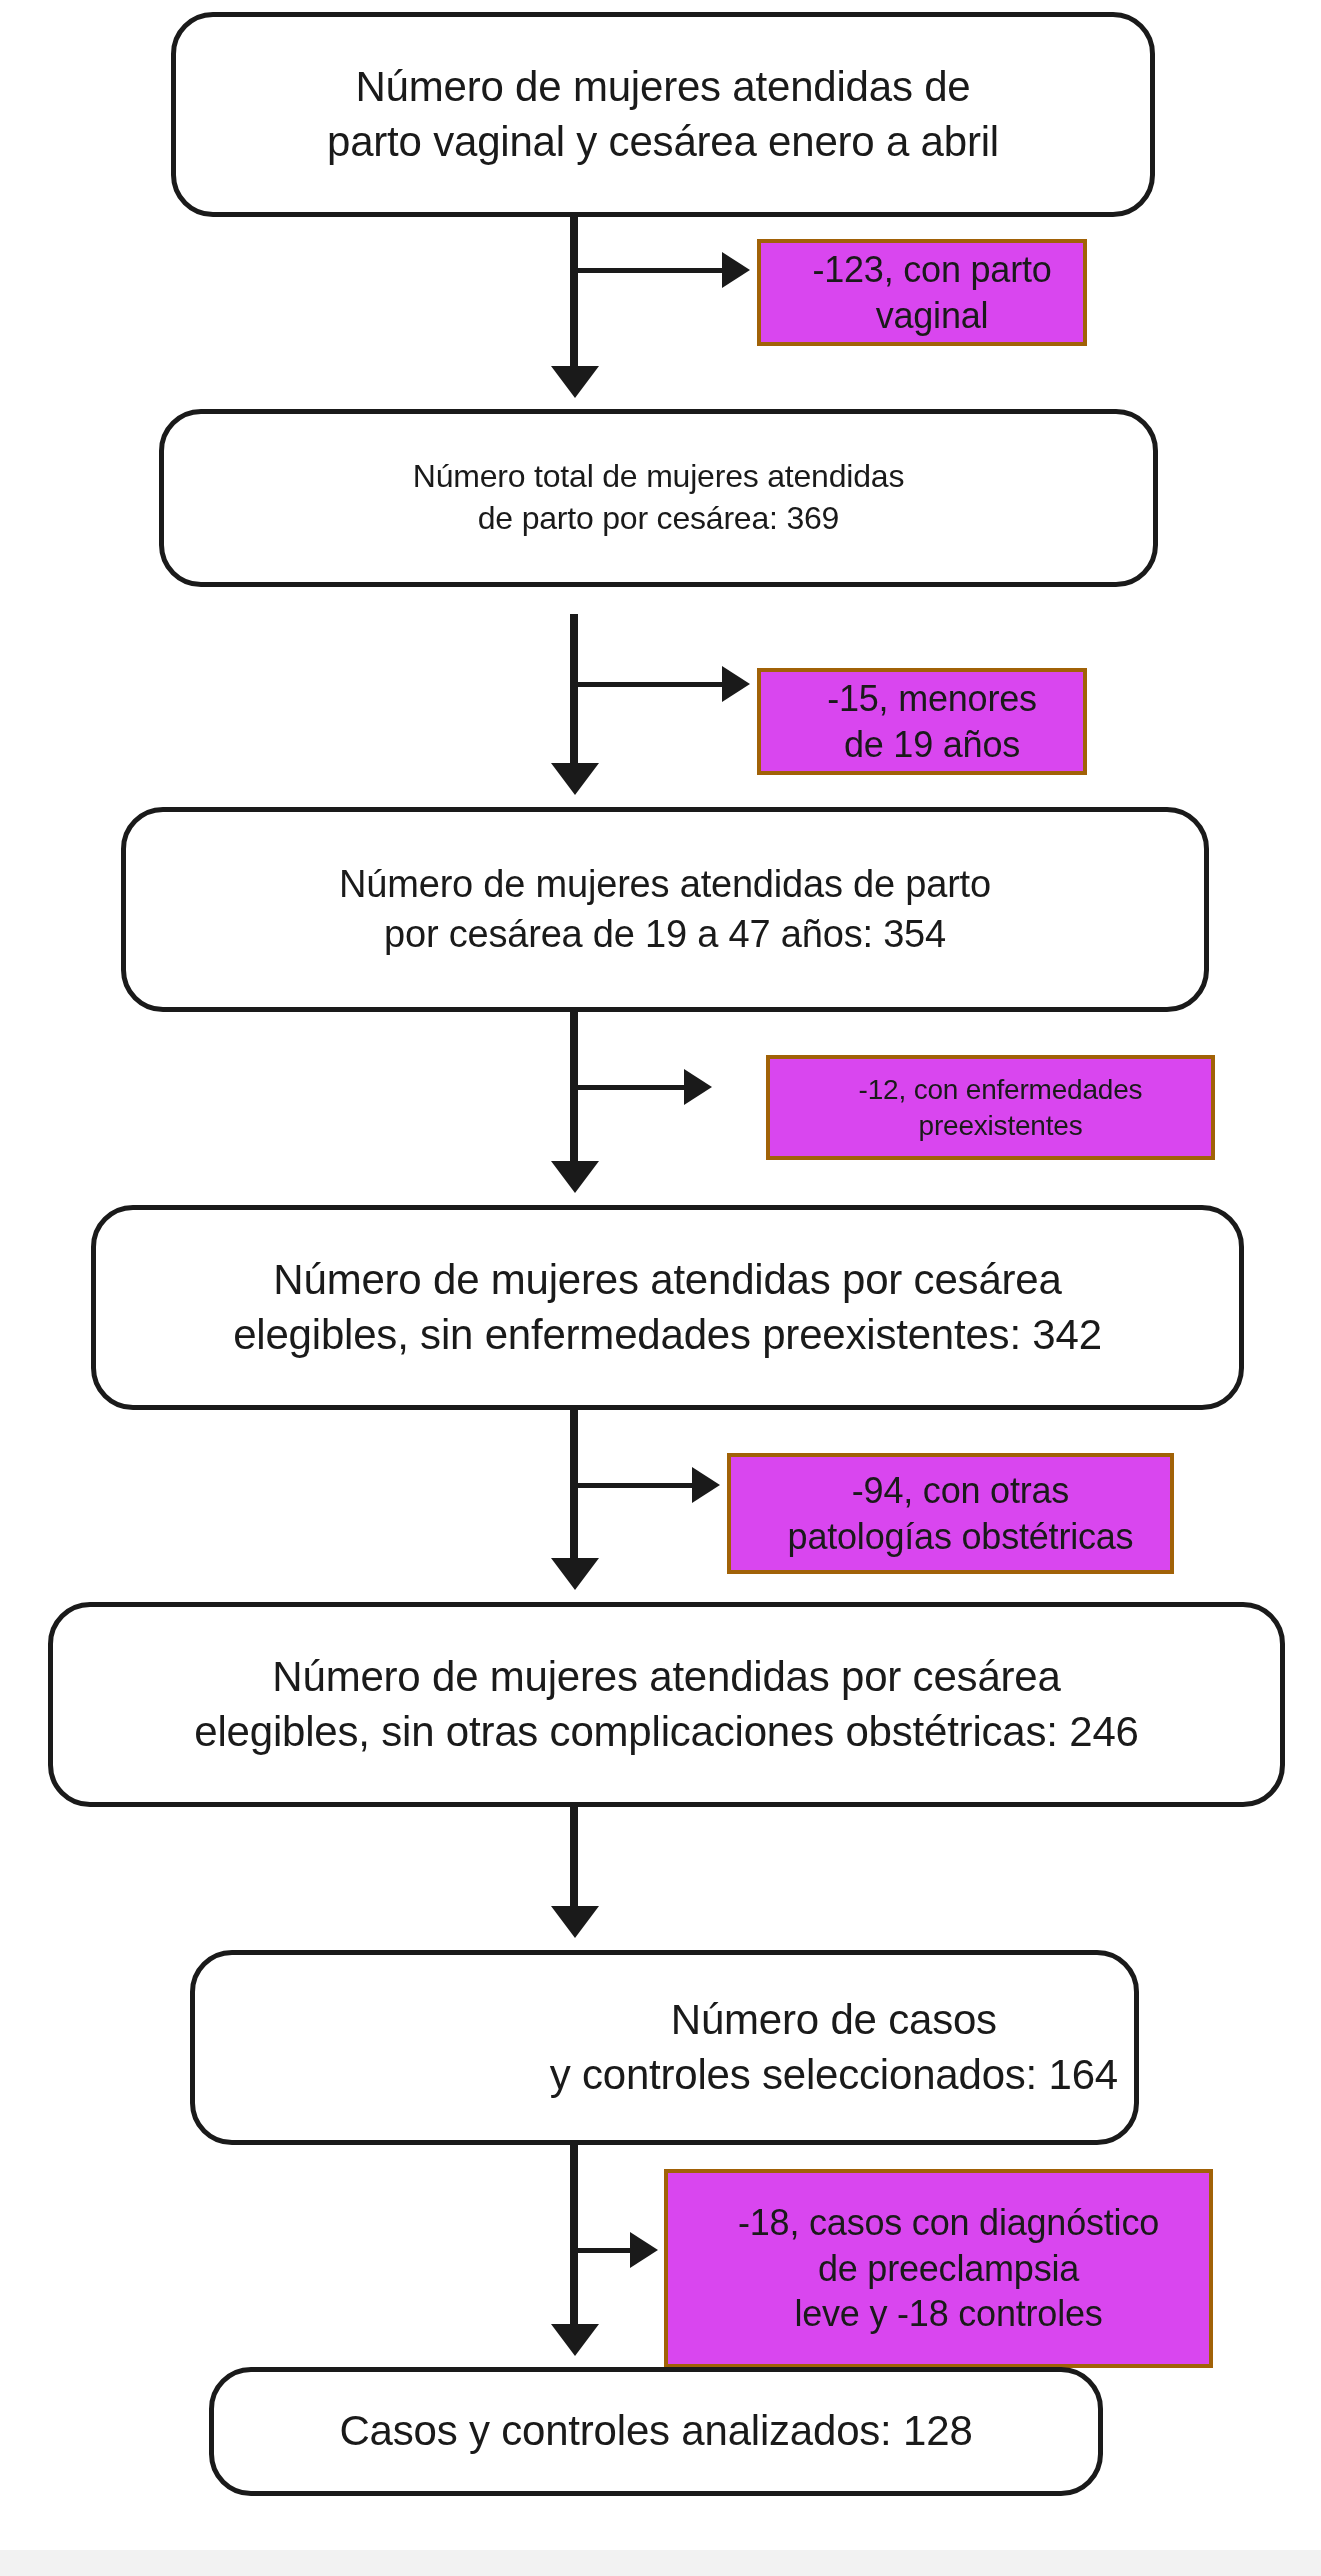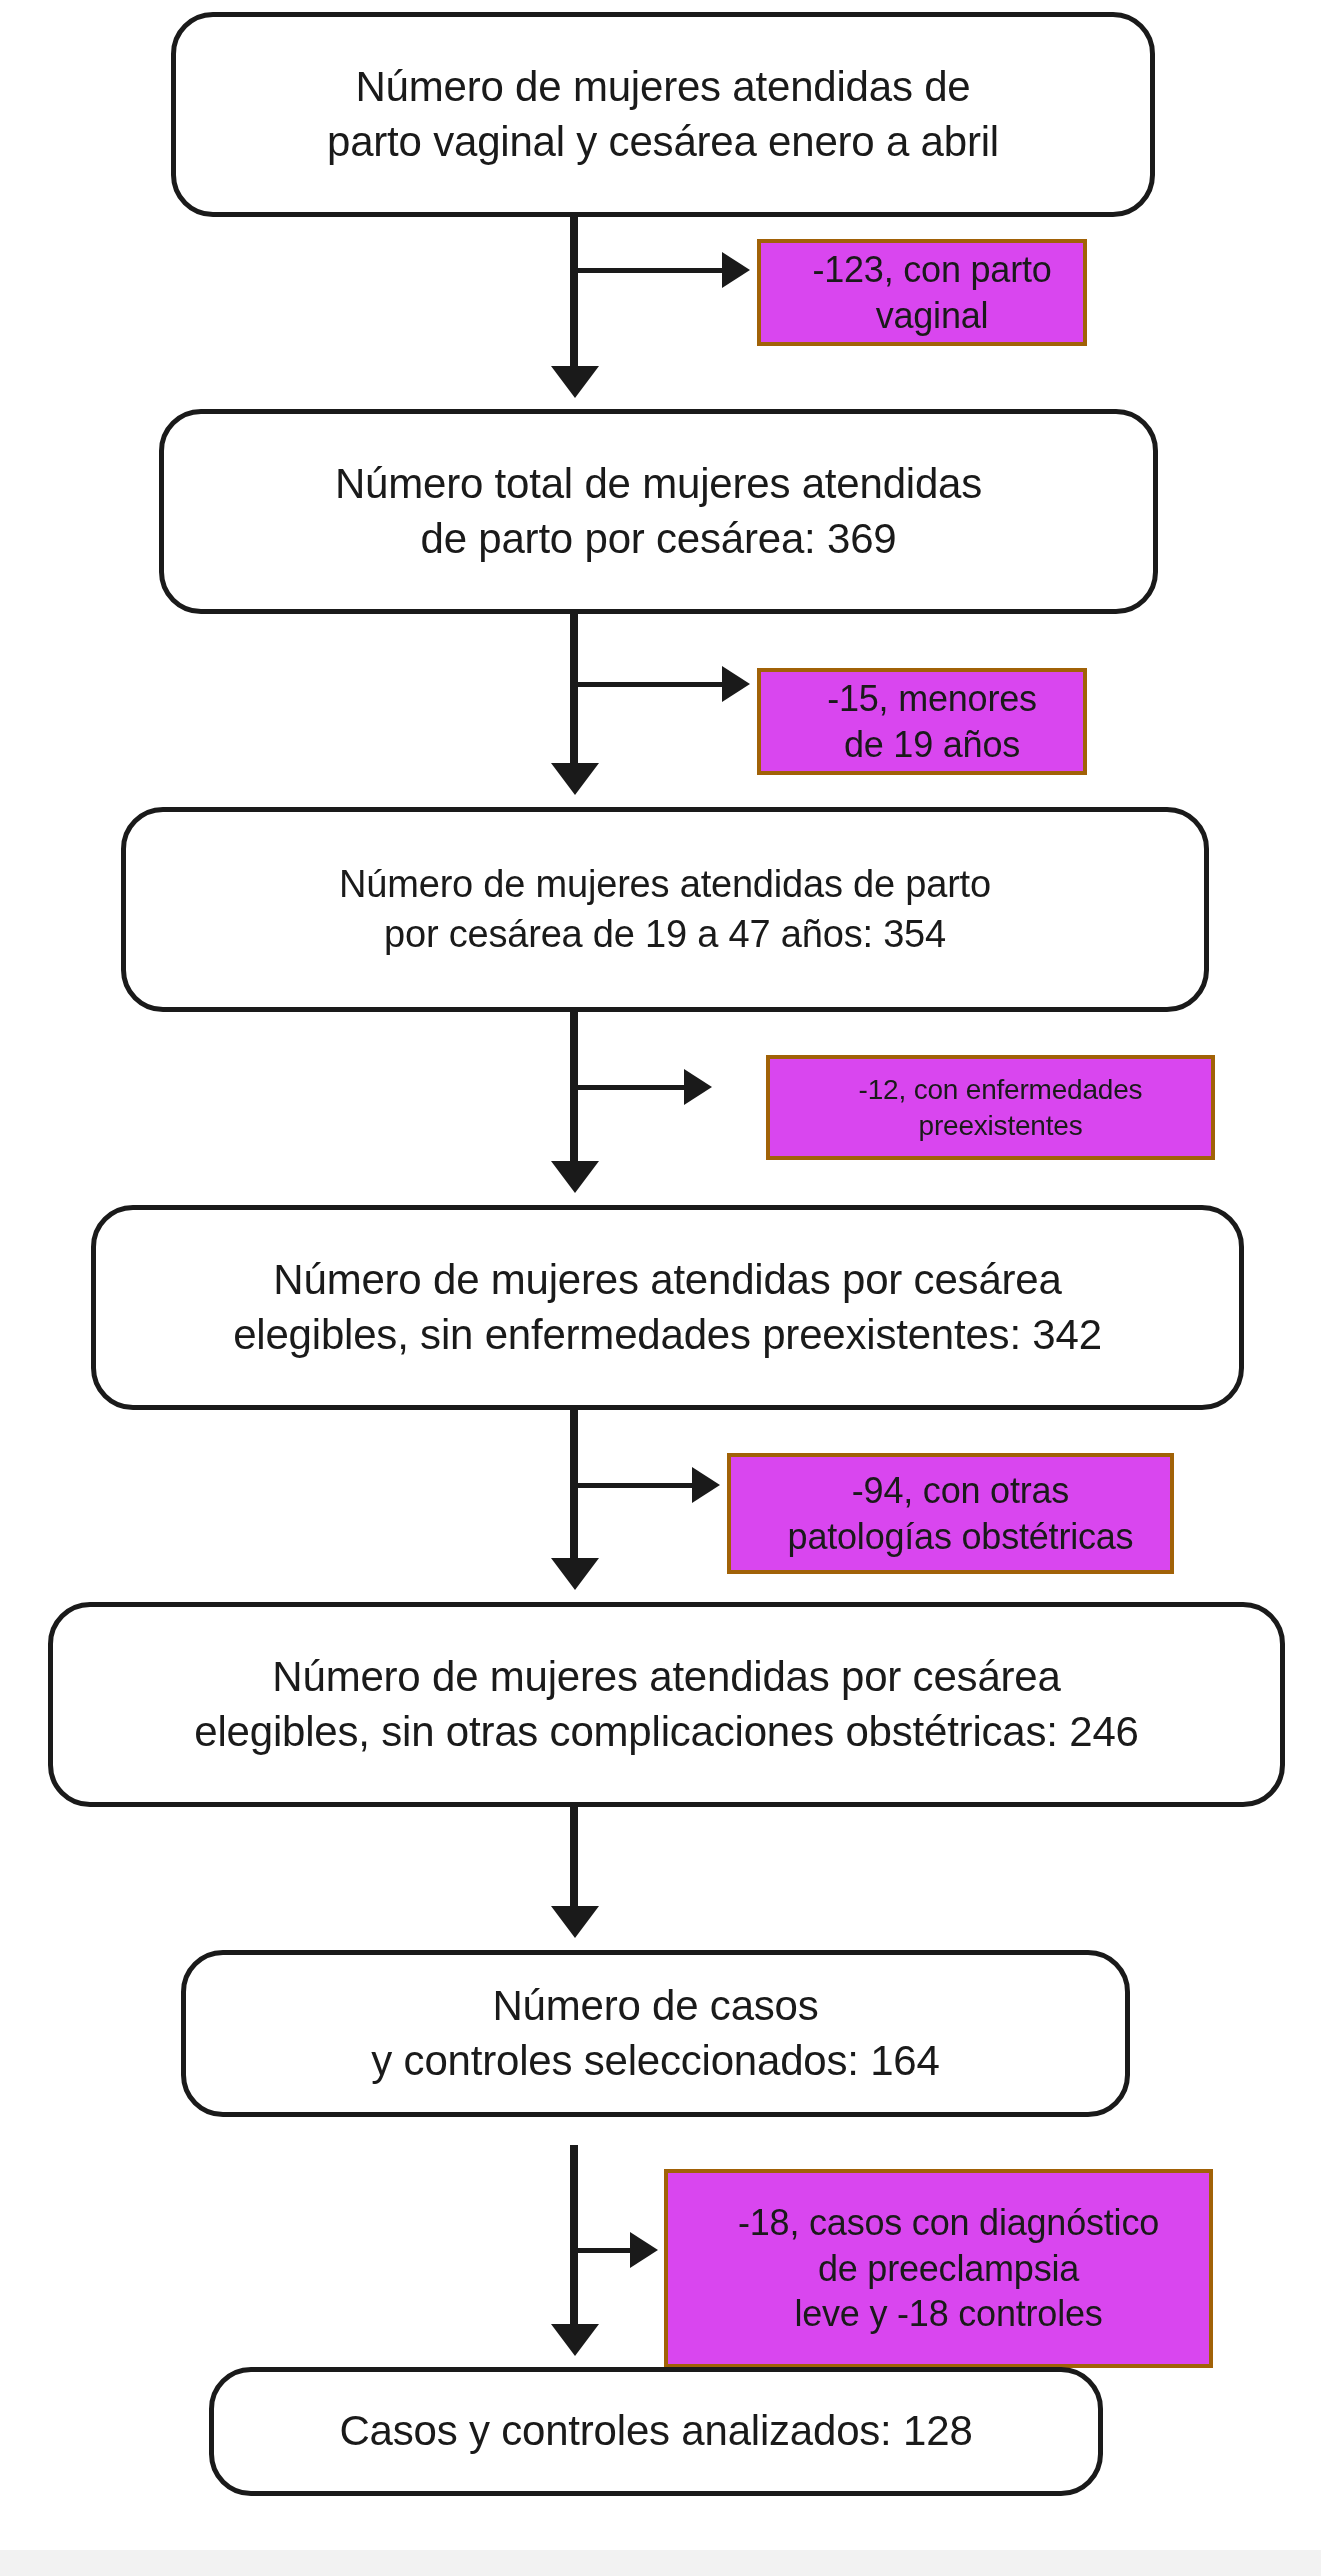--- a/index.html
+++ b/index.html
@@ -103,25 +103,25 @@
     left: 0;
     bottom: 0;
     width: 1322px;
     height: 26px;
     background: #f2f2f2;
     z-index: 0;
   }
 
   
   #node-1 { left: 171px; top: 12px;   width: 984px; height: 205px; font-size: 42px; }
-  #node-2 { left: 159px; top: 409px;  width: 999px; height: 205px; font-size: 42px; }
+  #node-2 { left: 159px; top: 409px;  width: 999px; height: 178px; font-size: 32px; }
   #node-3 { left: 121px; top: 807px;  width: 1088px; height: 205px; font-size: 38px; }
   #node-4 { left: 91px;  top: 1205px; width: 1153px; height: 205px; font-size: 42px; }
   #node-5 { left: 48px;  top: 1602px; width: 1237px; height: 205px; font-size: 42px; }
-  #node-6 { left: 181px; top: 1950px; width: 949px;  height: 167px; font-size: 42px; }
+  #node-6 { left: 190px; top: 1950px; width: 949px;  height: 195px; font-size: 42px; justify-content: flex-end; }
   #node-7 { left: 209px; top: 2367px; width: 894px;  height: 129px; font-size: 42px; }
 
   #excl-1 { left: 757px; top: 239px;  width: 330px; height: 107px; font-size: 36px; }
   #excl-2 { left: 757px; top: 668px;  width: 330px; height: 107px; font-size: 36px; }
   #excl-3 { left: 718px; top: 1055px; width: 449px; height: 105px; font-size: 28px; margin-left: 48px; }
   #excl-4 { left: 727px; top: 1453px; width: 447px; height: 121px; font-size: 36px; }
   #excl-5 { left: 664px; top: 2169px; width: 549px; height: 199px; font-size: 36px; text-align: center; }
 
   
   #v-1 { left: 570px; top: 217px;  height: 154px; }

